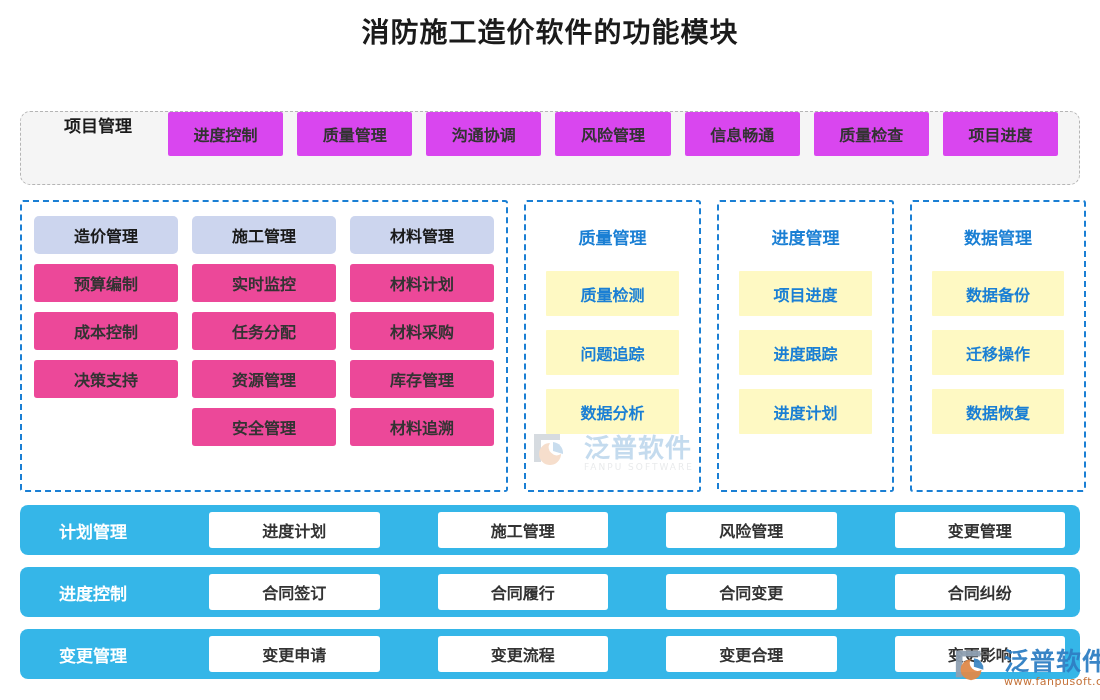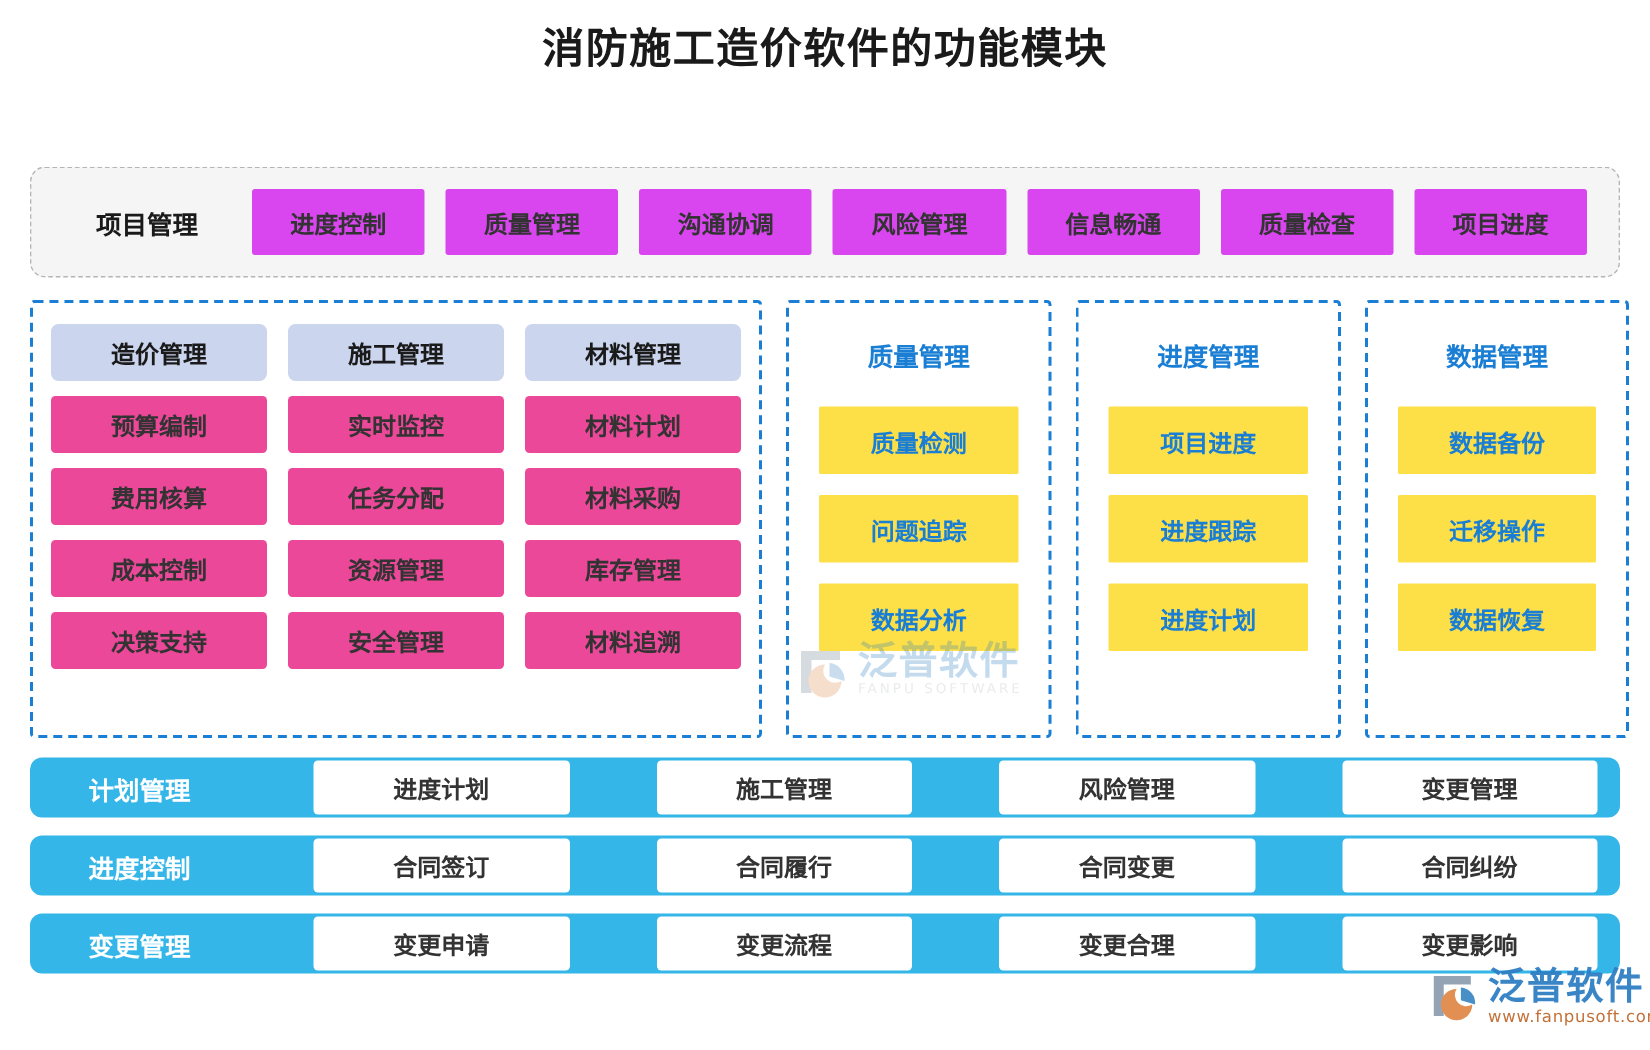--- a/index.html
+++ b/index.html
@@ -33,21 +33,21 @@
     position: absolute;
     left: 20px;
     top: 111px;
     width: 1060px;
     height: 74px;
     box-sizing: border-box;
     background: #f5f5f5;
     border: 1px dashed #b5b5b5;
     border-radius: 10px;
     display: flex;
-    align-items: center;
+    align-items: flex-start;
     padding: 0 14px;
   }
   #top-bar .tb-lead {
     font-size: 17px;
     font-weight: bold;
     color: #1a1a1a;
     width: 126px;
     text-align: center;
     flex: 0 0 auto;
   }
@@ -129,42 +129,42 @@
   .blue-head {
     font-size: 17px;
     font-weight: bold;
     color: #1a7fd4;
     text-align: center;
     margin-bottom: 22px;
   }
   .blue-item {
     height: 45px;
     margin: 0 8px 14px 8px;
-    background: #fde047;
+    background: #fef9c3;
     color: #1a7fd4;
     font-size: 16px;
     font-weight: bold;
     display: flex;
     align-items: center;
     justify-content: center;
     border-radius: 1px;
   }
 
   
   #bottom-rows {
     position: absolute;
     left: 20px;
     top: 505px;
     width: 1060px;
     display: flex;
     flex-direction: column;
     gap: 12px;
   }
   .cyan-row {
-    height: 40px;
+    height: 50px;
     background: #35b6e8;
     border-radius: 8px;
     display: flex;
     align-items: center;
     padding: 0 8px;
     box-sizing: border-box;
     gap: 44px;
   }
   .cyan-label {
     flex: 0 0 130px;
@@ -184,22 +184,23 @@
     display: flex;
     align-items: center;
     justify-content: center;
     border-radius: 3px;
   }
 
   
   .wm {
     position: absolute;
     display: flex;
-    align-items: flex-start;
+    align-items: flex-end;
     pointer-events: none;
+    gap: 12px;
   }
   #wm-center {
     left: 530px;
     top: 428px;
     opacity: 0.28;
   }
   #wm-corner {
     left: 952px;
     top: 645px;
     opacity: 0.95;
@@ -243,21 +244,20 @@
   <div class="tb-chip">质量检查</div>
   <div class="tb-chip">项目进度</div>
 </div>
 
 <div id="mid-row">
 
   <div class="panel" id="panel-core">
     <div class="core-col">
       <div class="core-head">造价管理</div>
       <div class="core-item">预算编制</div>
-      <div class="core-item">费用核算</div>
       <div class="core-item">成本控制</div>
       <div class="core-item">决策支持</div>
     </div>
     <div class="core-col">
       <div class="core-head">施工管理</div>
       <div class="core-item">实时监控</div>
       <div class="core-item">任务分配</div>
       <div class="core-item">资源管理</div>
       <div class="core-item">安全管理</div>
     </div>

